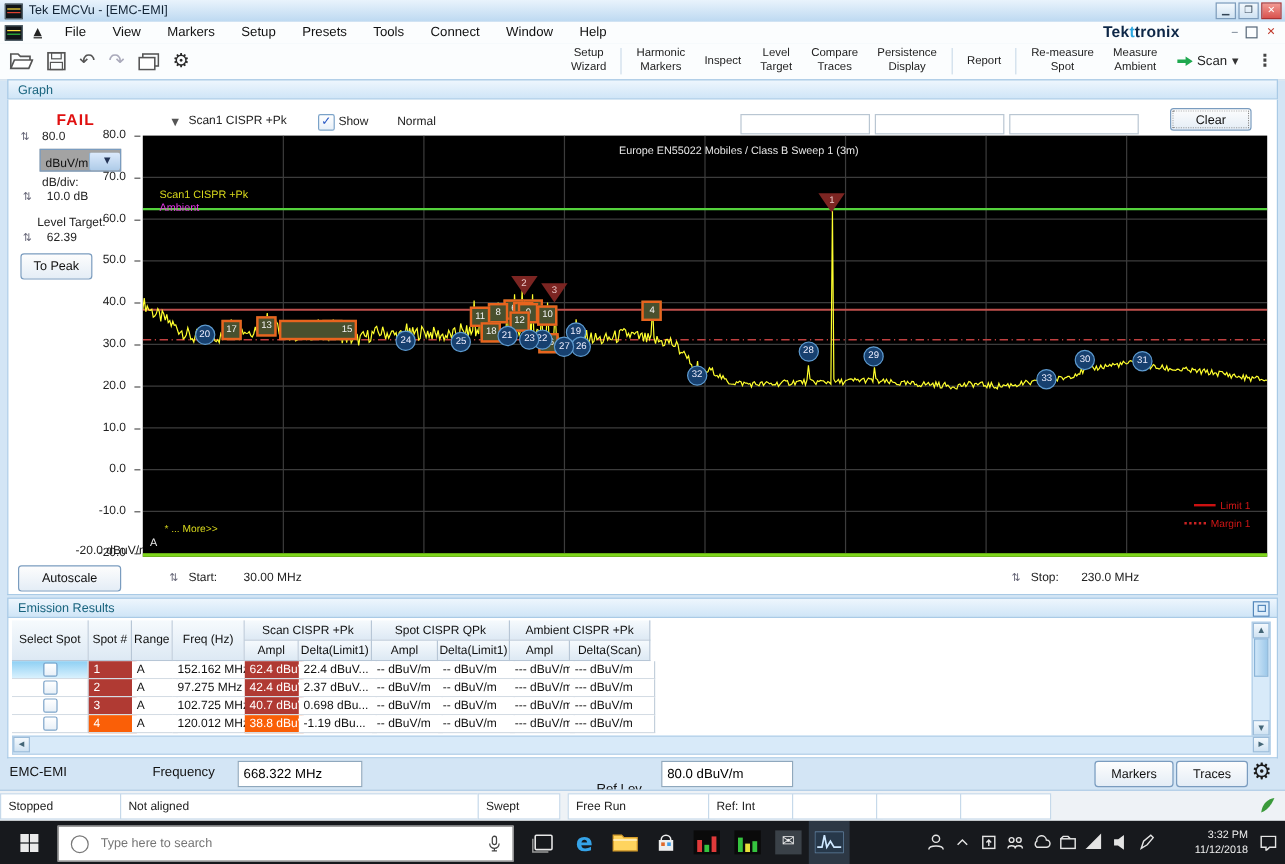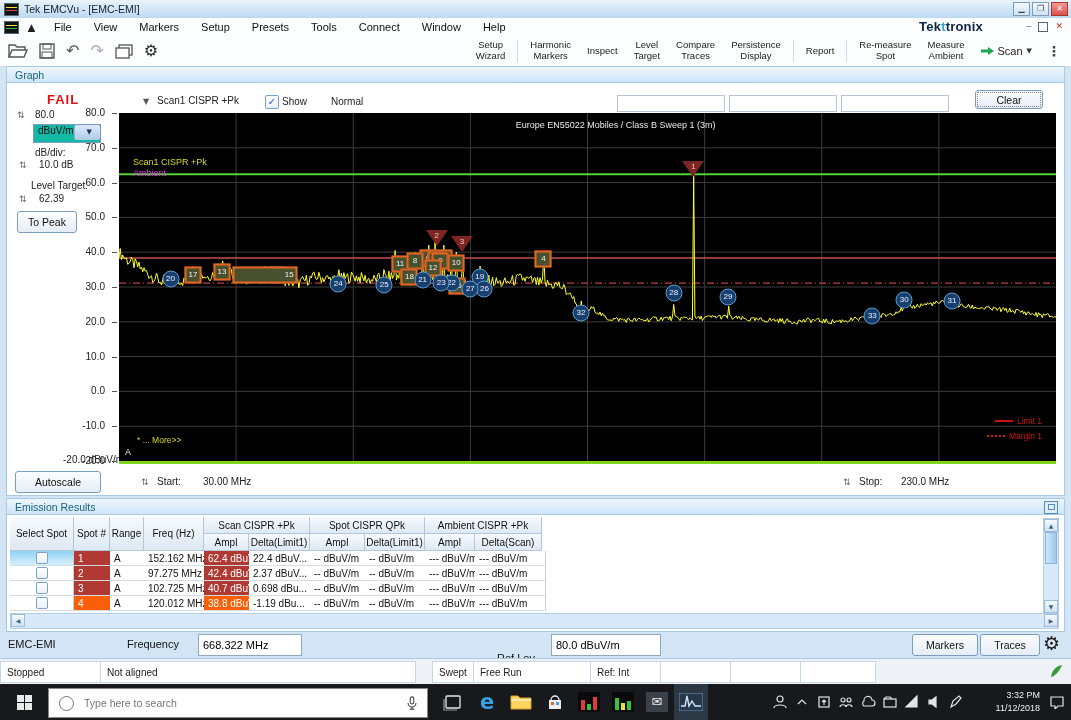--- a/index.html
+++ b/index.html
@@ -28,21 +28,21 @@
   .tb-sep{width:1px;height:22px;background:#ccdcea;margin:0 3px;}
   .dots{font-size:14px;color:#444;padding:0 6px;font-weight:bold;}
   
   .panel-header{background:linear-gradient(#eef6fd,#cfe5f7);border:1px solid #a9cae6;
                 font-size:10.5px;color:#19647e;display:flex;align-items:center;padding-left:8px;}
   .panel-body{background:#fff;border:1px solid #a9cae6;border-top:none;}
   
   .fail{color:#e01010;font-weight:bold;font-size:13px;letter-spacing:1px;}
   .spin{font-size:9px;color:#667;}
   .smalltxt{font-size:10px;color:#222;}
-  .dd{border:1px solid #7a9cbf;background:#14b8a6;height:17px;font-size:10px;display:flex;align-items:flex-start;}
+  .dd{border:1px solid #7a9cbf;background:#a3a3a3;height:17px;font-size:10px;display:flex;align-items:flex-end;}
   .dd span{flex:1;padding-left:4px;}
   .dd .dd-btn{width:15px;height:15px;margin:0;background:linear-gradient(#dceafc,#aecbe8);border-left:1px solid #8fb4d6;
       border-radius:2px;text-align:center;font-size:7px;line-height:15px;color:#235;}
   .btn{border:1px solid #7a9cbf;border-radius:3px;background:linear-gradient(#fdfdfd,#e4edf6);
        font-size:10.5px;text-align:center;color:#111;display:flex;align-items:center;justify-content:center;}
   .btn.focusdot{outline:1px dotted #888;outline-offset:-3px;}
   .ytick{font-size:10px;color:#222;text-align:right;}
   .ydash{background:#555;}
   
   #plot{left:112px;top:30px;width:937px;height:348px;background:#000;overflow:hidden;border-bottom:3px solid #7fd61c;}
@@ -443,21 +443,21 @@
     <div class="abs btn" style="left:980px;top:2px;width:58px;height:20px">Traces</div>
     <span class="abs ico" style="left:1043px;top:0px;font-size:19px;color:#1b1b1b">⚙</span>
   </div>
 
   <div id="statusbar" class="abs">
     <svg class="abs" style="right:8px;top:5px" width="14" height="14" viewBox="0 0 14 14">
         <path d="M13 1C7 2 3 6 2 13c4-1 8-5 11-12z" fill="#3a9a3a"></path>
       </svg>
   <div class="scell" style="left: 0px; width: 98px;">Stopped</div>
       <div class="scell" style="left: 100px; width: 308px;">Not aligned</div>
-      <div class="scell" style="left: 432px; width: 61px;">Swept</div>
+      <div class="scell" style="left: 398px; width: 61px;">Swept</div>
       <div class="scell" style="left: 473px; width: 115px;">Free Run</div>
       <div class="scell" style="left: 590px; width: 68px;">Ref: Int</div>
       <div class="scell" style="left: 660px; width: 68px;"></div>
       <div class="scell" style="left: 730px; width: 68px;"></div>
       <div class="scell" style="left: 800px; width: 68px;"></div>
     </div>
 
   <div id="taskbar" class="abs"></div>
   <div id="start" class="abs">
     <span class="winlogo">

